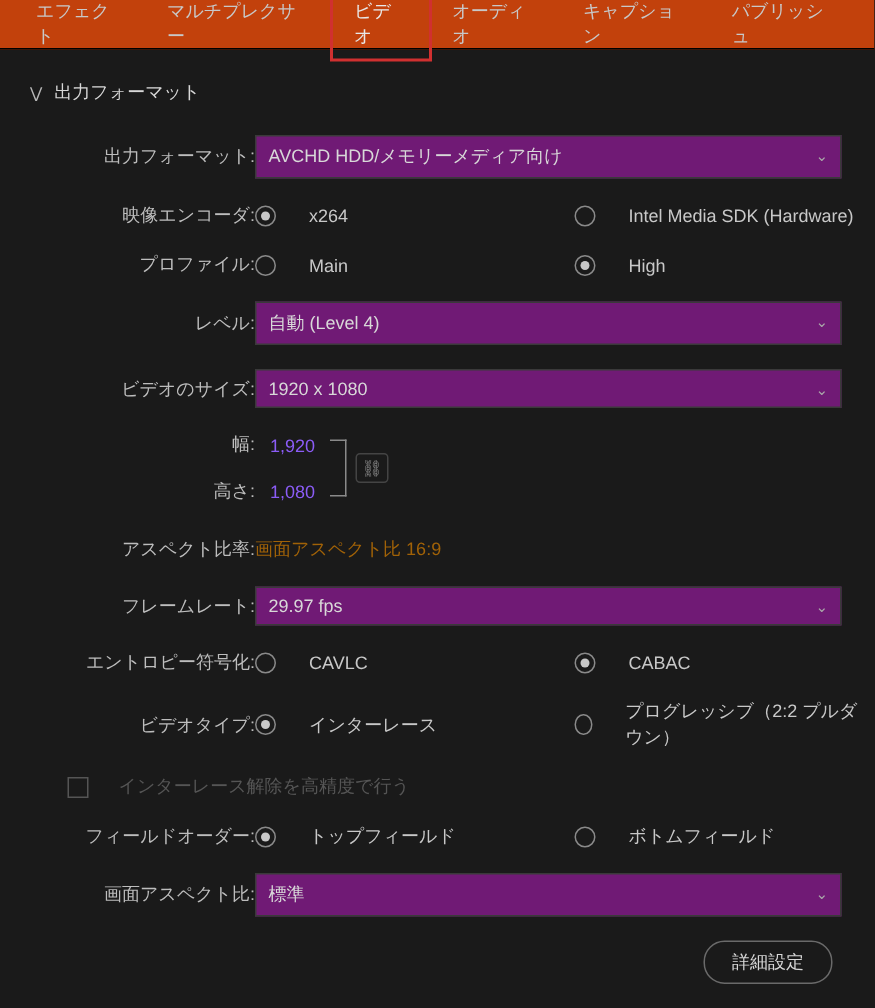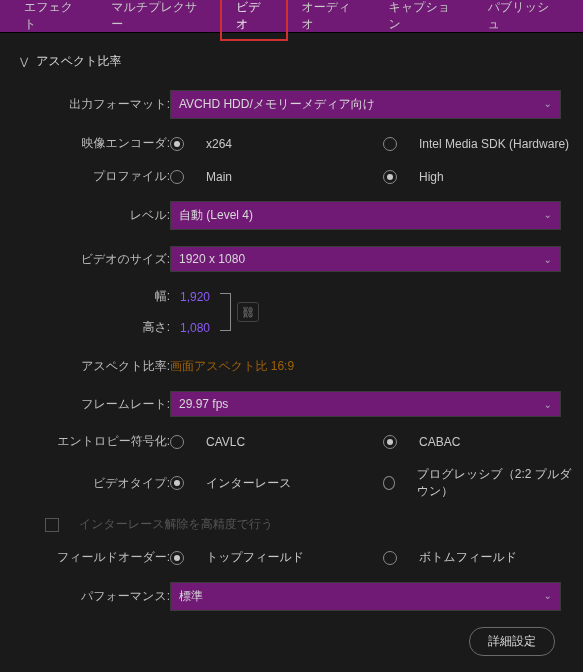--- a/index.html
+++ b/index.html
@@ -1,16 +1,16 @@
 <!DOCTYPE html>
 <html><head>
 <meta charset="utf-8">
 <style>
   html,body{margin:0;padding:0;background:#1a1a1a;color:#c8c8c8;font-family:"Segoe UI","Hiragino Kaku Gothic ProN","Meiryo",sans-serif;font-size:12px;width:583px;height:672px;overflow:hidden}
-  .tabs{display:flex;align-items:center;height:32px;padding:0 10px;border-bottom:1px solid #000;background:#701a75;gap:0}
+  .tabs{display:flex;align-items:center;height:32px;padding:0 10px;border-bottom:1px solid #000;background:#c2410c;gap:0}
   .tab{padding:6px 14px;color:#c8c8c8;cursor:pointer}
   .tab.active{border:2px solid #d03030;color:#e8e8e8}
   .section{padding:20px 10px 10px 20px}
   .sec-head{display:flex;align-items:center;gap:8px;color:#d8d8d8;margin-bottom:20px}
   .chev{font-size:10px;color:#b8b8b8}
   .row{display:flex;align-items:center;margin-bottom:16px}
   .lbl{width:150px;text-align:right;padding-right:0;color:#bdbdbd}
   .ctrl{flex:1;display:flex;align-items:center;gap:20px}
   .sel{flex:1;background:#701a75;border:1px solid #3a3a3a;color:#d8d8d8;padding:5px 8px;position:relative;margin-right:12px}
   .sel .car{position:absolute;right:8px;top:7px;font-size:10px;color:#aaa}
@@ -39,21 +39,21 @@
   <div class="tab">マルチプレクサー</div>
   <div class="tab active">ビデオ</div>
   <div class="tab">オーディオ</div>
   <div class="tab">キャプション</div>
   <div class="tab">パブリッシュ</div>
 </div>
 
 <div class="section">
   <div class="sec-head">
     <span class="chev">⋁</span>
-    <span>アスペクト比率</span>
+    <span>出力フォーマット</span>
   </div>
 
   <div class="row">
     <div class="lbl">出力フォーマット:</div>
     <div class="ctrl">
       <div class="sel">
         <span>AVCHD HDD/メモリーメディア向け</span><span class="car">⌄</span>
       </div>
     </div>
   </div>
@@ -178,21 +178,21 @@
           <span>トップフィールド</span>
         </div>
       <div class="radio col2">
           <span class="r-btn"></span>
           <span>ボトムフィールド</span>
         </div>
     </div>
   </div>
 
   <div class="row">
-    <div class="lbl">パフォーマンス:</div>
+    <div class="lbl">画面アスペクト比:</div>
     <div class="ctrl">
       <div class="sel">
         <span>標準</span><span class="car">⌄</span>
       </div>
     </div>
   </div>
 
   <div class="btn-row">
     <div class="btn">詳細設定</div>
   </div>

